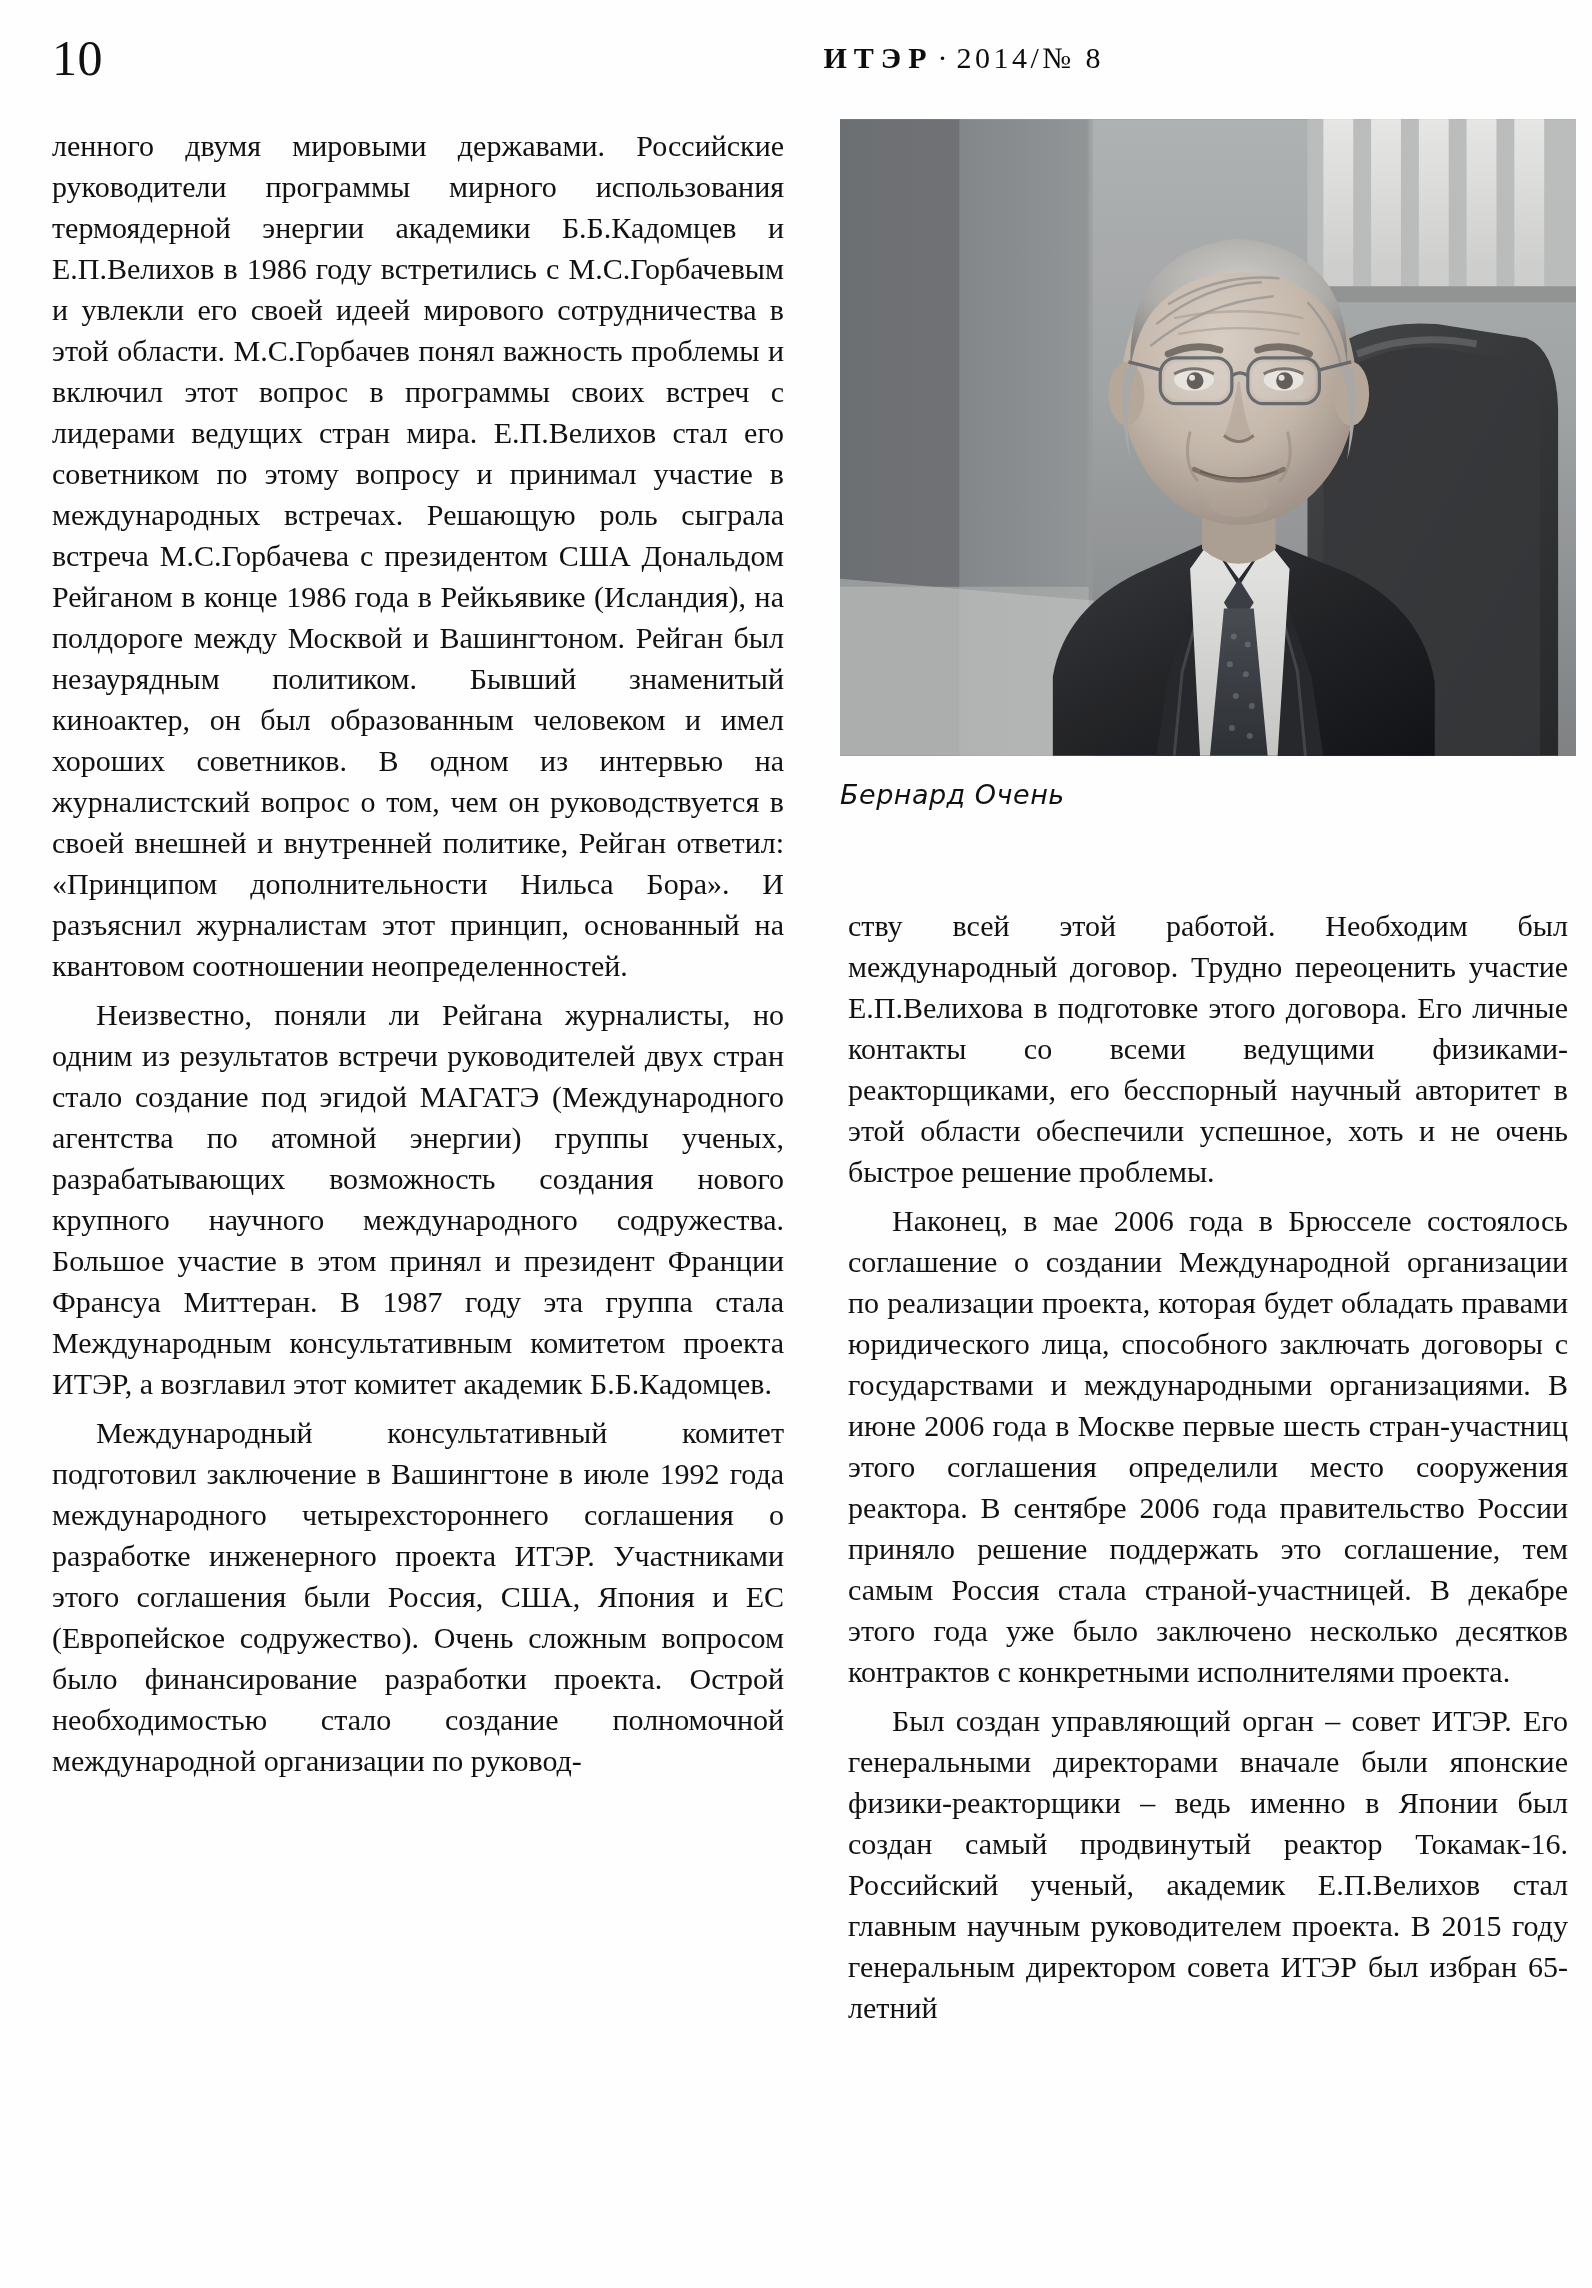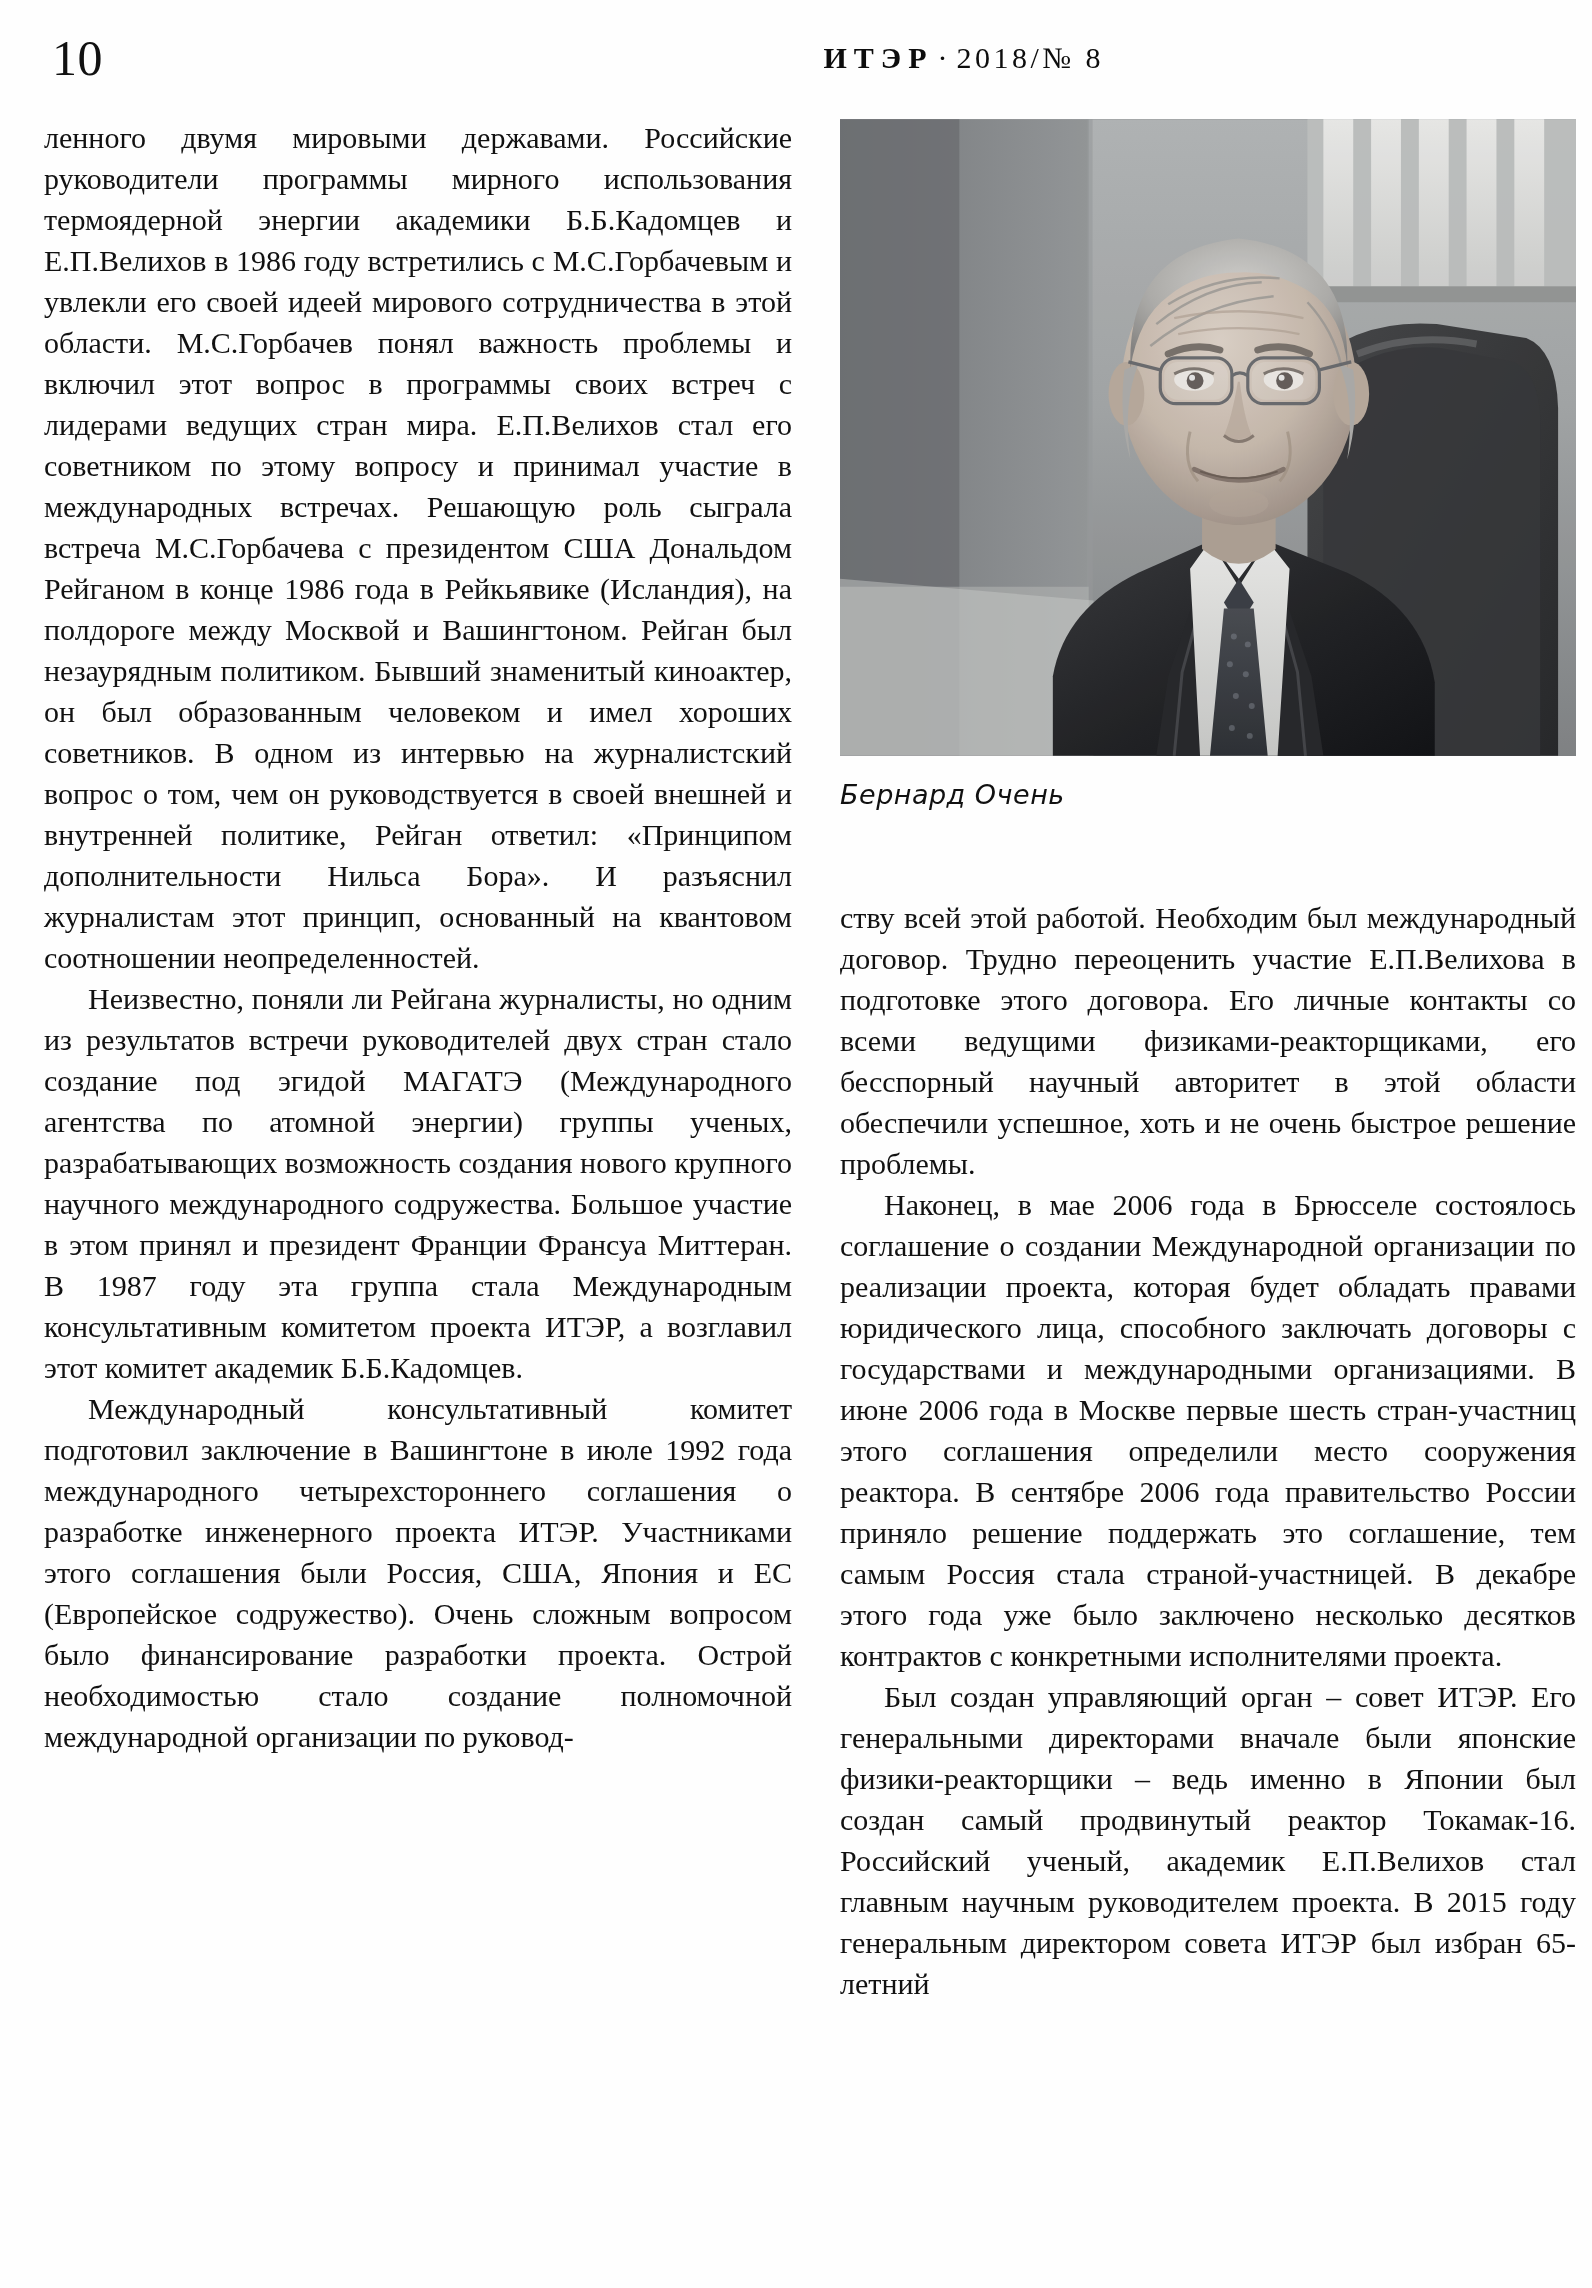--- a/index.html
+++ b/index.html
@@ -67,21 +67,21 @@
     line-height: 41px;
     text-align: justify;
     text-justify: inter-word;
     hyphens: manual;
     color: #111;
   }
   .col-left  { left: 44px;  top: 117px; }
   .col-right { left: 840px; top: 897px; width: 736px; }
 
   .col p {
-    margin: 0;
+    margin: 8px;
     text-indent: 0;
   }
   .col p.indent {
     text-indent: 44px;
   }
   .col p + p { margin-top: 0; }
   
   .col p { text-align: justify; }
   .col p:last-child { }
 
@@ -111,21 +111,21 @@
   }
 </style>
 </head>
 <body>
 
 <div class="page">
 
   <div class="running-head">
     <div class="folio">10</div>
     <div class="head-title">
-      <span class="journal">ИТЭР</span><span class="dot">·</span><span class="issue">2018/№ 8</span>
+      <span class="journal">ИТЭР</span><span class="dot">·</span><span class="issue">2014/№ 8</span>
     </div>
   </div>
 
   <div class="col col-left">
     <p>ленного двумя мировыми державами. Российские руководители программы мирного использования термоядерной энергии академики Б.Б.Кадомцев и Е.П.Велихов в 1986 году встретились с М.С.Горбачевым и увлекли его своей идеей мирового сотрудничества в этой области. М.С.Горбачев понял важность проблемы и включил этот вопрос в программы своих встреч с лидерами ведущих стран мира. Е.П.Велихов стал его советником по этому вопросу и принимал участие в международных встречах. Решающую роль сыграла встреча М.С.Горбачева с президентом США Дональдом Рейганом в конце 1986 года в Рейкьявике (Исландия), на полдороге между Москвой и Вашингтоном. Рейган был незаурядным политиком. Бывший знаменитый киноактер, он был образованным человеком и имел хороших советников. В одном из интервью на журналистский вопрос о том, чем он руководствуется в своей внешней и внутренней политике, Рейган ответил: «Принципом дополнительности Нильса Бора». И разъяснил журналистам этот принцип, основанный на квантовом соотношении неопределенностей.</p>
     <p class="indent">Неизвестно, поняли ли Рейгана журналисты, но одним из результатов встречи руководителей двух стран стало создание под эгидой МАГАТЭ (Международного агентства по атомной энергии) группы ученых, разрабатывающих возможность создания нового крупного научного международного содружества. Большое участие в этом принял и президент Франции Франсуа Миттеран. В 1987 году эта группа стала Международным консультативным комитетом проекта ИТЭР, а возглавил этот комитет академик Б.Б.Кадомцев.</p>
     <p class="indent">Международный консультативный комитет подготовил заключение в Вашингтоне в июле 1992 года международного четырехстороннего соглашения о разработке инженерного проекта ИТЭР. Участниками этого соглашения были Россия, США, Япония и ЕС (Европейское содружество). Очень сложным вопросом было финансирование разработки проекта. Острой необходимостью стало создание полномочной международной организации по руковод-</p>
   </div>
 
   <div class="figure">

